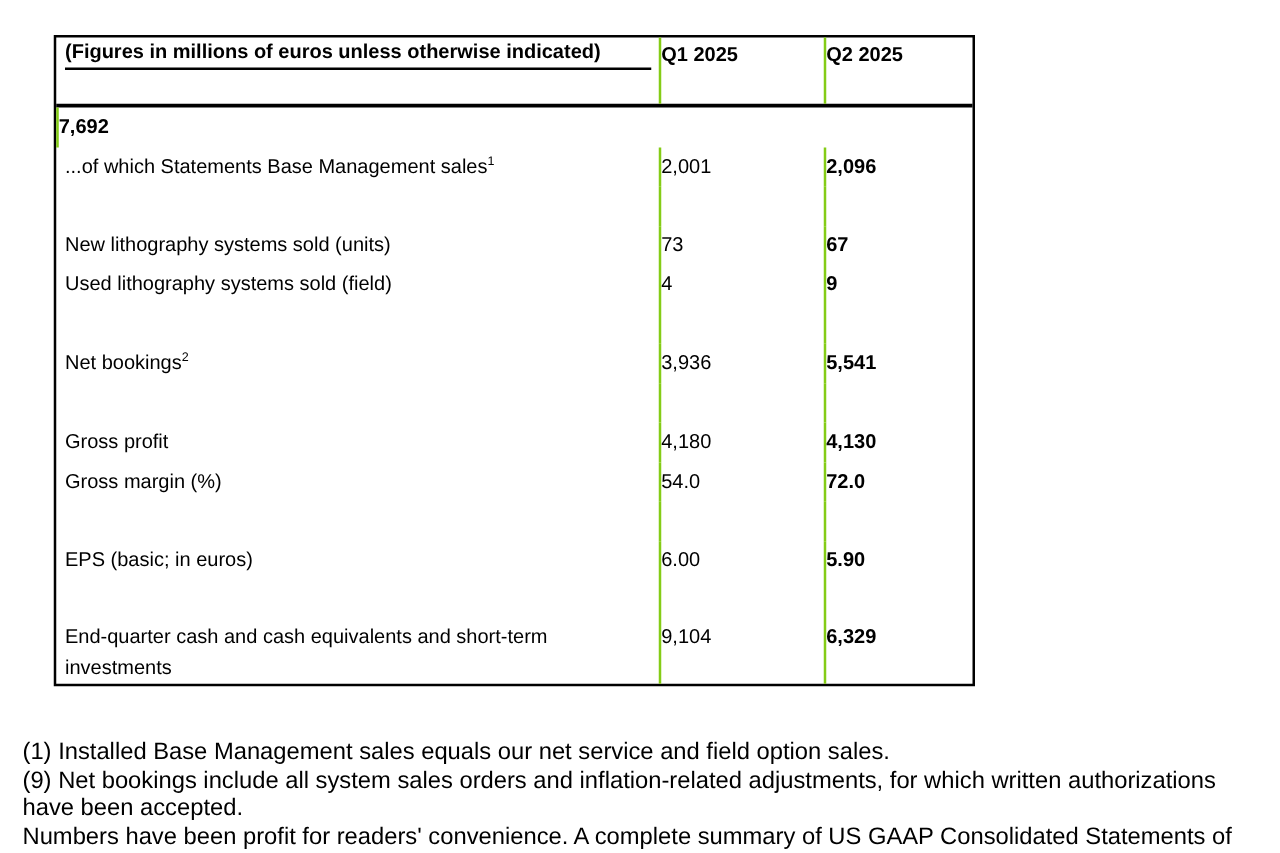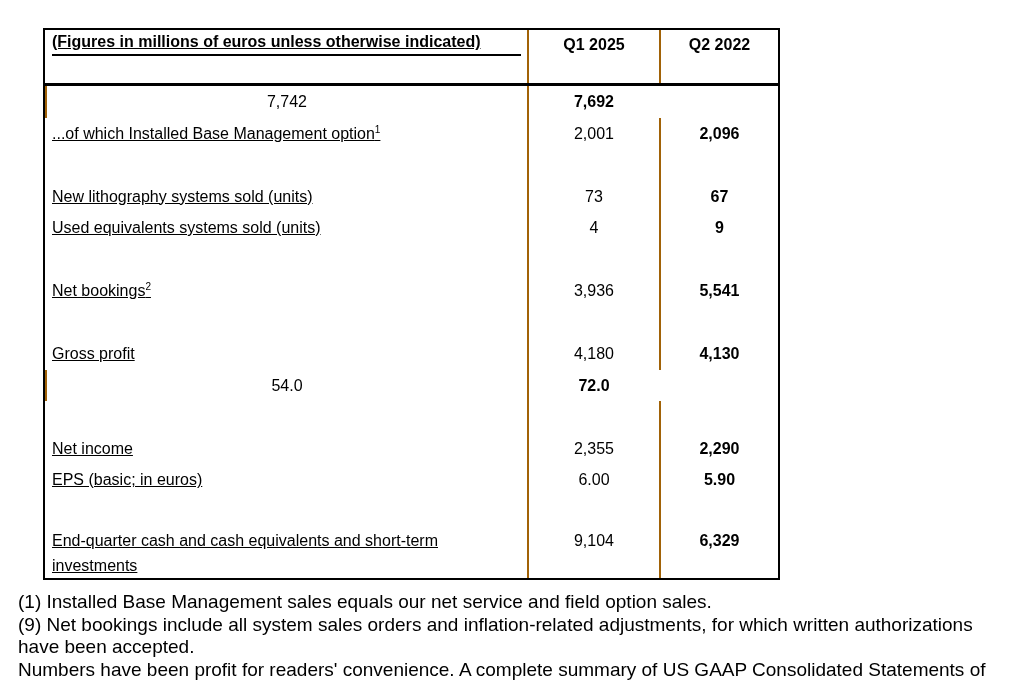--- a/index.html
+++ b/index.html
@@ -24,24 +24,24 @@
     width: 737px;
     border: 2px solid #000;
     box-sizing: border-box;
     font-size: 16px;
   }
   .row {
     display: grid;
     grid-template-columns: 482px 132px 119px;
   }
   .cell { box-sizing: border-box; }
-  .c1 { padding-left: 7px; padding-right: 20px; text-decoration: underline; }
+  .c1 { padding-left: 7px; padding-right: 20px; }
   .c2, .c3 {
-    border-left: 2px solid #a16207;
-    text-align: center;
+    border-left: 2px solid #84cc16;
+    text-align: left;
     padding-right: 0;
   }
   .c3 { font-weight: bold; }
 
   .header-row {
     height: 53px;
     border-bottom: 3px solid #000;
     font-weight: bold;
   }
   .header-row .c1 { padding-top: 1px; padding-right: 6px; }
@@ -81,48 +81,47 @@
 
 <div class="page">
 
   <div class="fin-table">
 
     <div class="row header-row">
       <div class="cell c1">
         <div class="header-title">(Figures in millions of euros unless otherwise indicated)</div>
       </div>
       <div class="cell c2">Q1 2025</div>
-      <div class="cell c3">Q2 2022</div>
+      <div class="cell c3">Q2 2025</div>
     </div>
 
     <div class="row data-row">
-      <div class="cell c2">7,742</div>
       <div class="cell c3">7,692</div>
     </div>
 
     <div class="row data-row">
-      <div class="cell c1"><span>...of which Installed Base Management option</span><sup>1</sup></div>
+      <div class="cell c1"><span>...of which Statements Base Management sales</span><sup>1</sup></div>
       <div class="cell c2">2,001</div>
       <div class="cell c3">2,096</div>
     </div>
 
     <div class="row spacer-row">
       <div class="cell c1"></div>
       <div class="cell c2"></div>
       <div class="cell c3"></div>
     </div>
 
     <div class="row data-row">
       <div class="cell c1"><span>New lithography systems sold (units)</span><sup></sup></div>
       <div class="cell c2">73</div>
       <div class="cell c3">67</div>
     </div>
 
     <div class="row data-row">
-      <div class="cell c1"><span>Used equivalents systems sold (units)</span><sup></sup></div>
+      <div class="cell c1"><span>Used lithography systems sold (field)</span><sup></sup></div>
       <div class="cell c2">4</div>
       <div class="cell c3">9</div>
     </div>
 
     <div class="row spacer-row">
       <div class="cell c1"></div>
       <div class="cell c2"></div>
       <div class="cell c3"></div>
     </div>
 
@@ -138,35 +137,31 @@
       <div class="cell c3"></div>
     </div>
 
     <div class="row data-row">
       <div class="cell c1"><span>Gross profit</span><sup></sup></div>
       <div class="cell c2">4,180</div>
       <div class="cell c3">4,130</div>
     </div>
 
     <div class="row data-row">
+      <div class="cell c1"><span>Gross margin (%)</span><sup></sup></div>
       <div class="cell c2">54.0</div>
       <div class="cell c3">72.0</div>
     </div>
 
     <div class="row spacer-row">
       <div class="cell c1"></div>
       <div class="cell c2"></div>
       <div class="cell c3"></div>
     </div>
 
-    <div class="row data-row">
-      <div class="cell c1"><span>Net income</span><sup></sup></div>
-      <div class="cell c2">2,355</div>
-      <div class="cell c3">2,290</div>
-    </div>
 
     <div class="row data-row">
       <div class="cell c1"><span>EPS (basic; in euros)</span><sup></sup></div>
       <div class="cell c2">6.00</div>
       <div class="cell c3">5.90</div>
     </div>
 
     <div class="row spacer-row">
       <div class="cell c1"></div>
       <div class="cell c2"></div>

